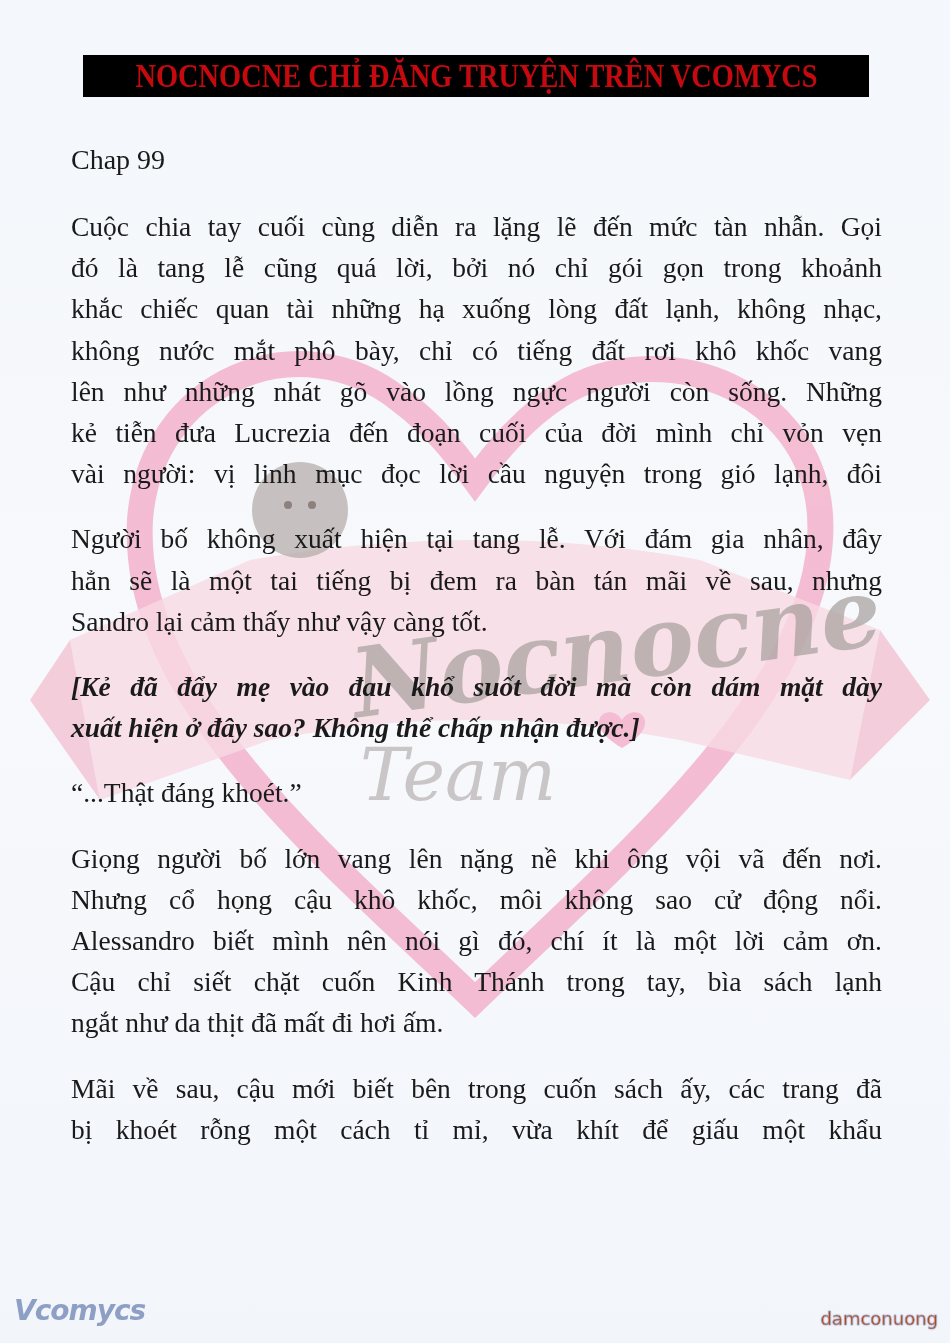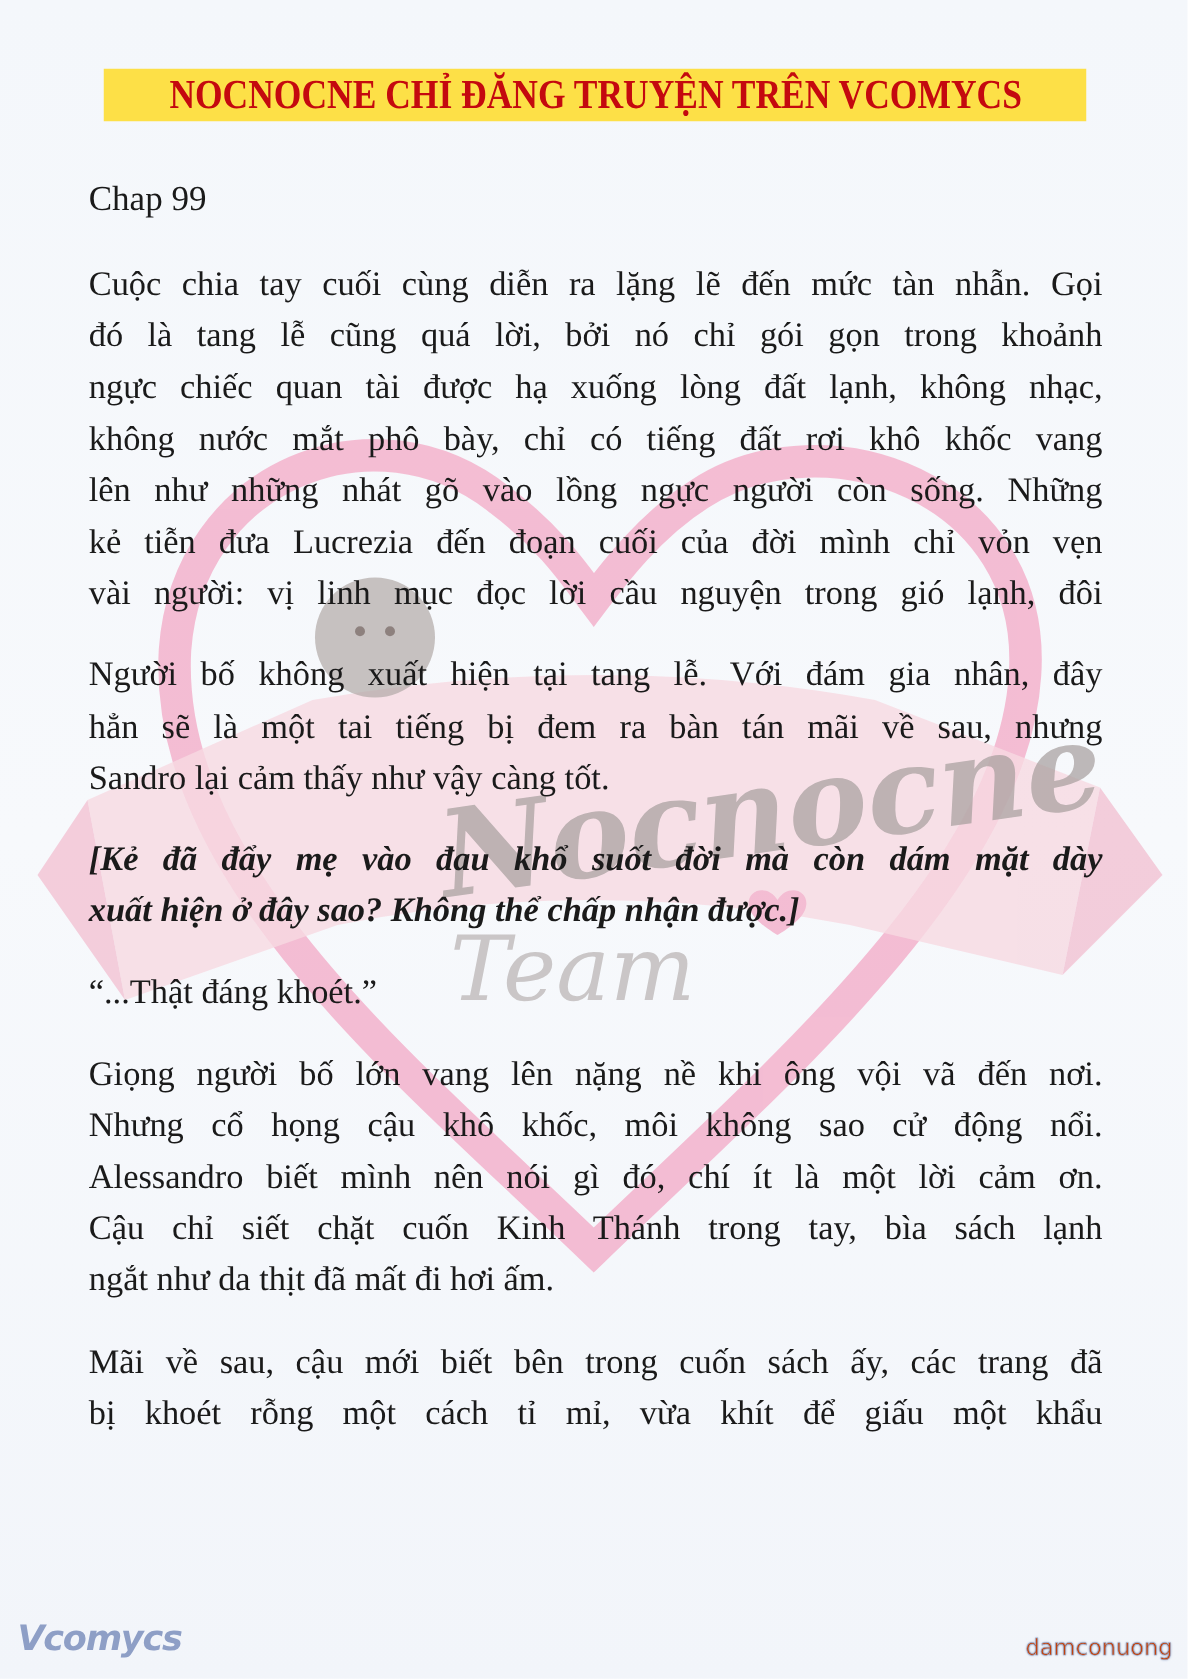--- a/index.html
+++ b/index.html
@@ -4,21 +4,21 @@
 <style>
   html, body { margin: 0; padding: 0; }
   body {
     width: 950px; height: 1343px; position: relative; overflow: hidden;
     background: linear-gradient(180deg, #f4f7fb 0%, #f7f9fc 50%, #f2f5fa 100%);
     font-family: "Liberation Serif", "DejaVu Serif", serif;
     color: #1a1a1a;
   }
   .banner {
     position: absolute; left: 83px; top: 55px; width: 786px; height: 42px;
-    background: #fde047;
+    background: #000000;
     display: flex; align-items: center; justify-content: center;
   }
   .banner-text {
     color: #c4090f; font-weight: bold; font-size: 33px; letter-spacing: 0px;
     font-family: "Liberation Serif", "DejaVu Serif", serif;
     transform: scaleX(0.86); white-space: nowrap;
   }
   .watermark { position: absolute; left: 0; top: 0; width: 950px; height: 1343px; pointer-events: none; }
   .content { position: absolute; left: 71px; top: 140px; width: 811px; }
   .chap { font-size: 28px; line-height: 40px; margin: 0 0 26px 0; }
@@ -57,21 +57,21 @@
     <path d="M622 720 c -8 -14 -28 -8 -22 8 c 4 10 22 20 22 20 c 0 0 18 -10 22 -20 c 6 -16 -14 -22 -22 -8 z" fill="#f3a9c6"></path>
   </g>
 </svg>
 
 <div class="content">
   <div class="chap">Chap 99</div>
 
   <div class="para">
     <span class="line">Cuộc chia tay cuối cùng diễn ra lặng lẽ đến mức tàn nhẫn. Gọi</span>
     <span class="line">đó là tang lễ cũng quá lời, bởi nó chỉ gói gọn trong khoảnh</span>
-    <span class="line">ngực chiếc quan tài được hạ xuống lòng đất lạnh, không nhạc,</span>
+    <span class="line">khắc chiếc quan tài những hạ xuống lòng đất lạnh, không nhạc,</span>
     <span class="line">không nước mắt phô bày, chỉ có tiếng đất rơi khô khốc vang</span>
     <span class="line">lên như những nhát gõ vào lồng ngực người còn sống. Những</span>
     <span class="line">kẻ tiễn đưa Lucrezia đến đoạn cuối của đời mình chỉ vỏn vẹn</span>
     <span class="line">vài người: vị linh mục đọc lời cầu nguyện trong gió lạnh, đôi</span>
   </div>
 
   <div class="para">
     <span class="line">Người bố không xuất hiện tại tang lễ. Với đám gia nhân, đây</span>
     <span class="line">hẳn sẽ là một tai tiếng bị đem ra bàn tán mãi về sau, nhưng</span>
     <span class="line last">Sandro lại cảm thấy như vậy càng tốt.</span>

